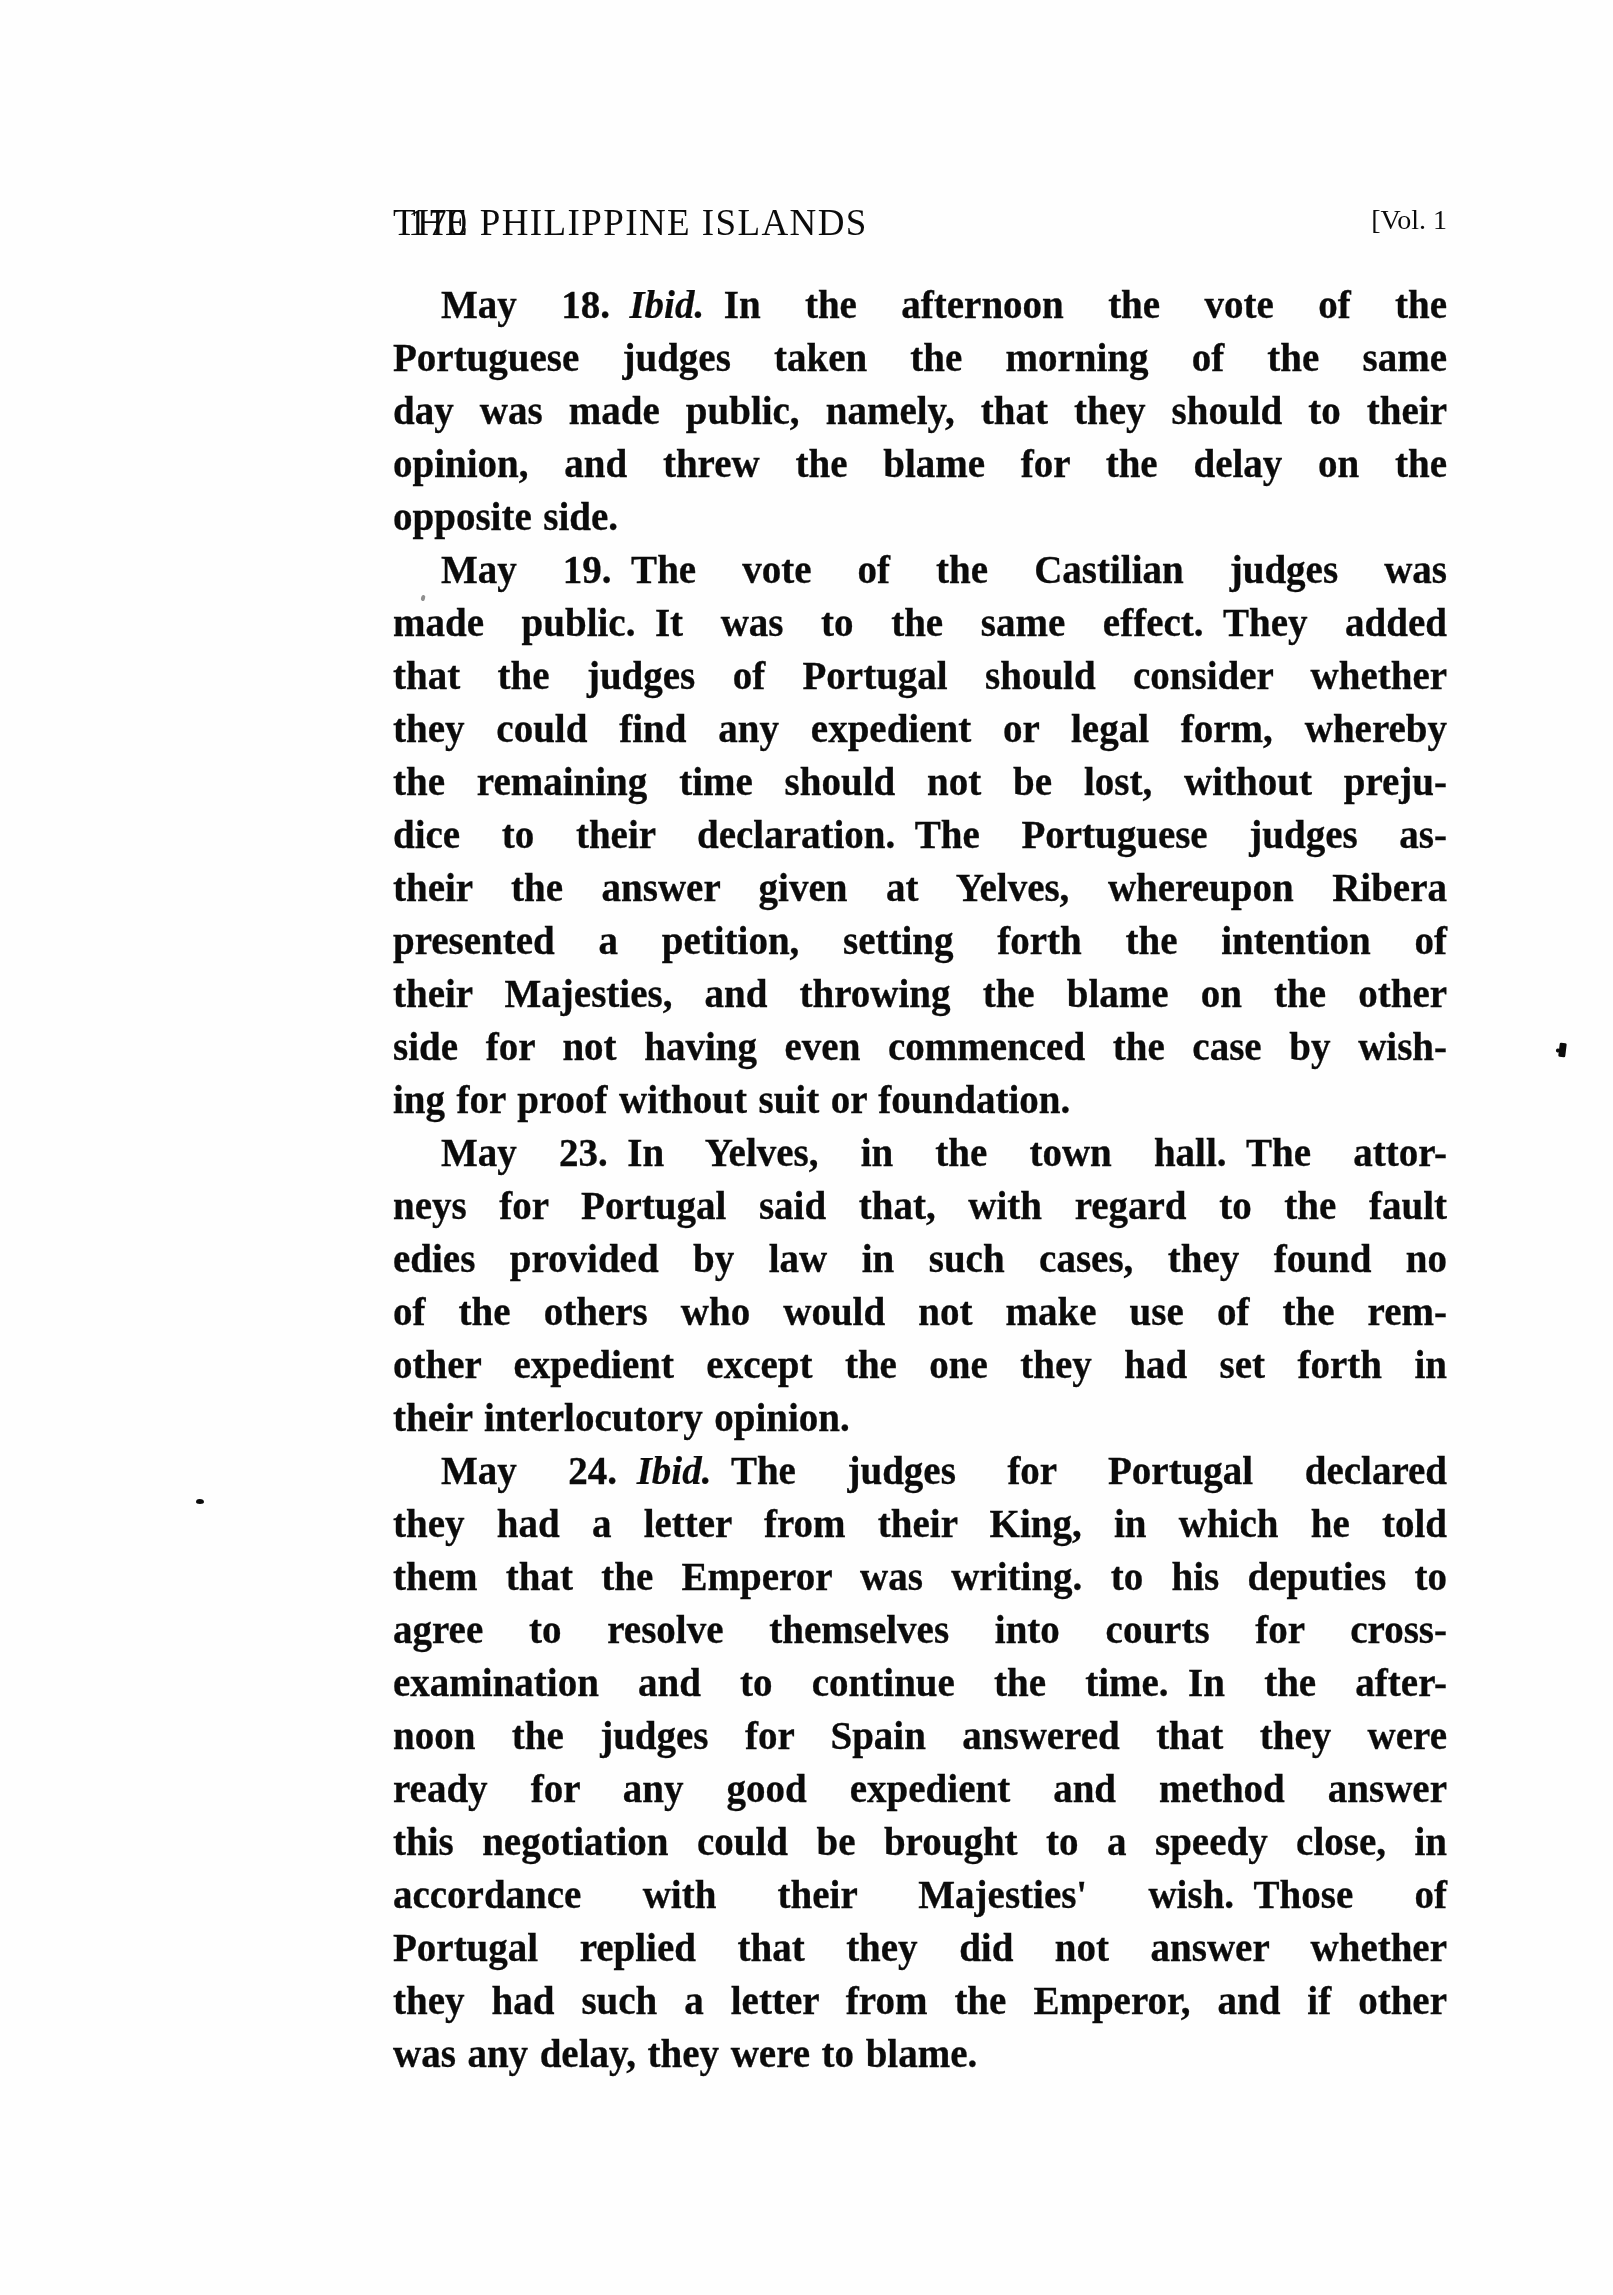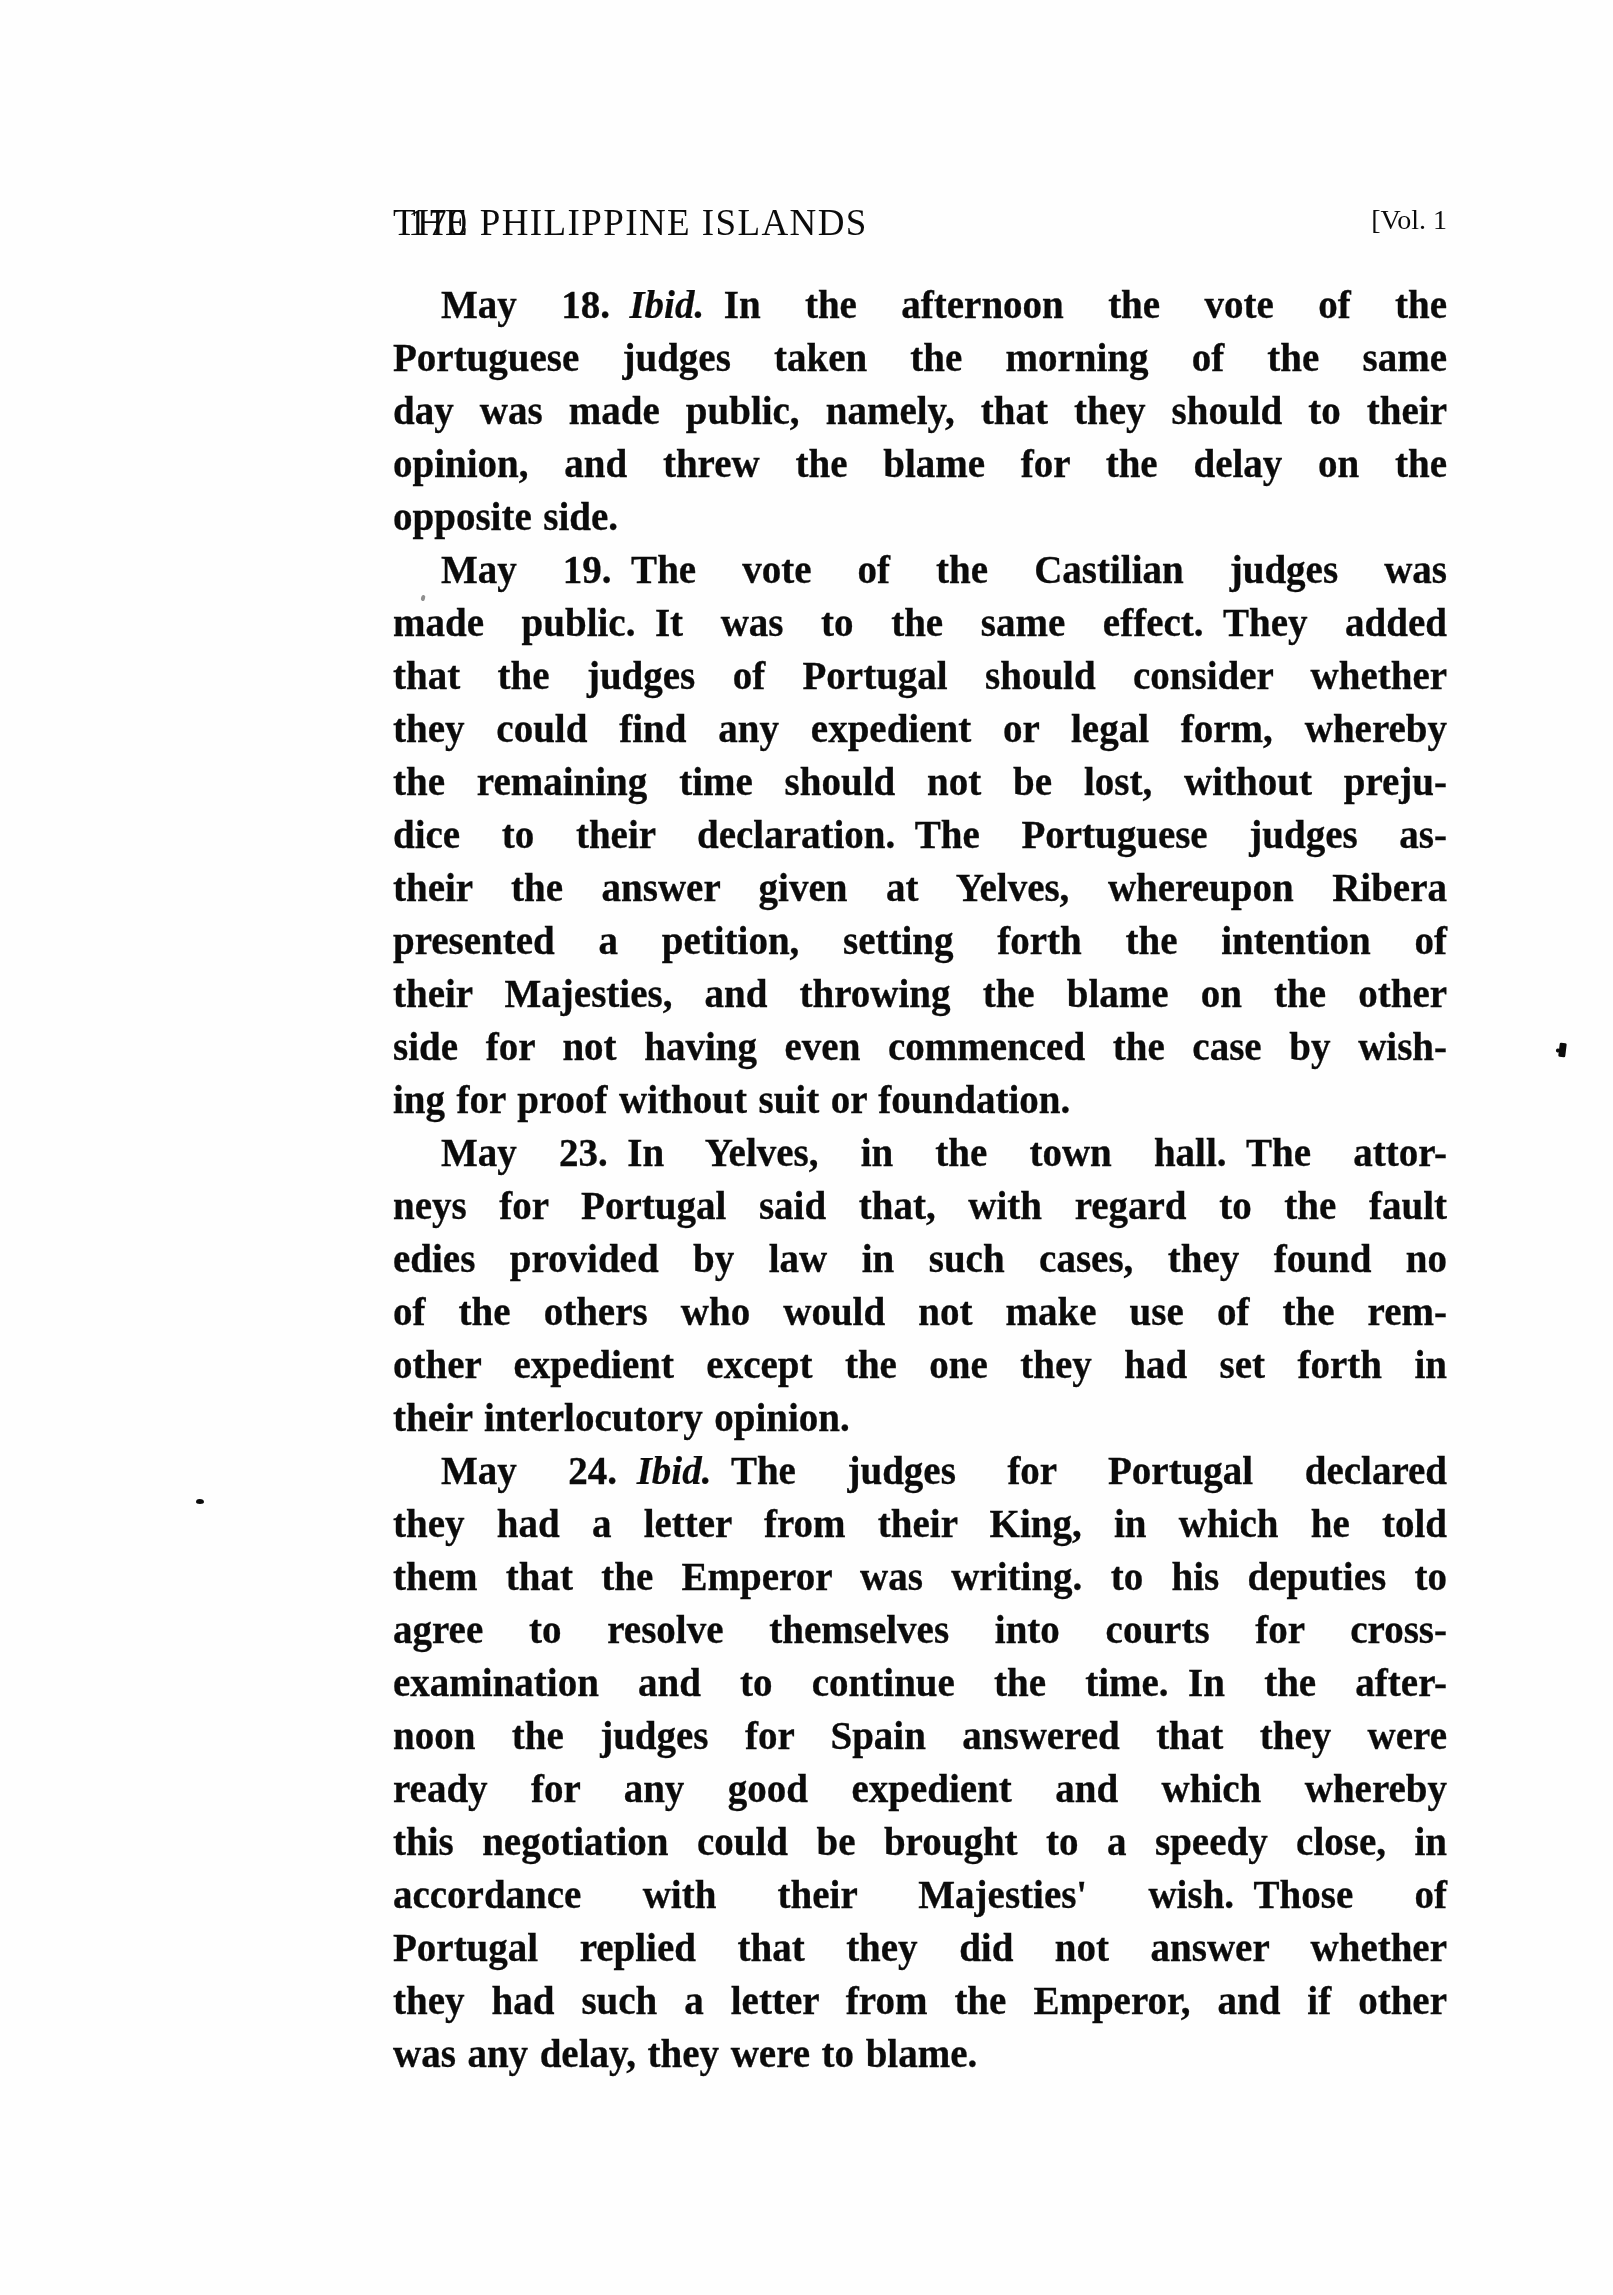--- a/index.html
+++ b/index.html
@@ -128,21 +128,21 @@
         <div class="line">other expedient except the one they had set forth in</div>
         <div class="line line-end">their interlocutory opinion.</div>
       </div>
     <div class="para">
         <div class="line">May 24. <i>Ibid.</i> The judges for Portugal declared</div>
         <div class="line">they had a letter from their King, in which he told</div>
         <div class="line">them that the Emperor was writing. to his deputies to</div>
         <div class="line">agree to resolve themselves into courts for cross-</div>
         <div class="line">examination and to continue the time. In the after-</div>
         <div class="line">noon the judges for Spain answered that they were</div>
-        <div class="line">ready for any good expedient and which whereby</div>
+        <div class="line">ready for any good expedient and method answer</div>
         <div class="line">this negotiation could be brought to a speedy close, in</div>
         <div class="line">accordance with their Majesties' wish. Those of</div>
         <div class="line">Portugal replied that they did not answer whether</div>
         <div class="line">they had such a letter from the Emperor, and if other</div>
         <div class="line line-end">was any delay, they were to blame.</div>
       </div>
   </main>
 
   <div class="speck speck-1"></div>
   <div class="speck speck-2"></div>

